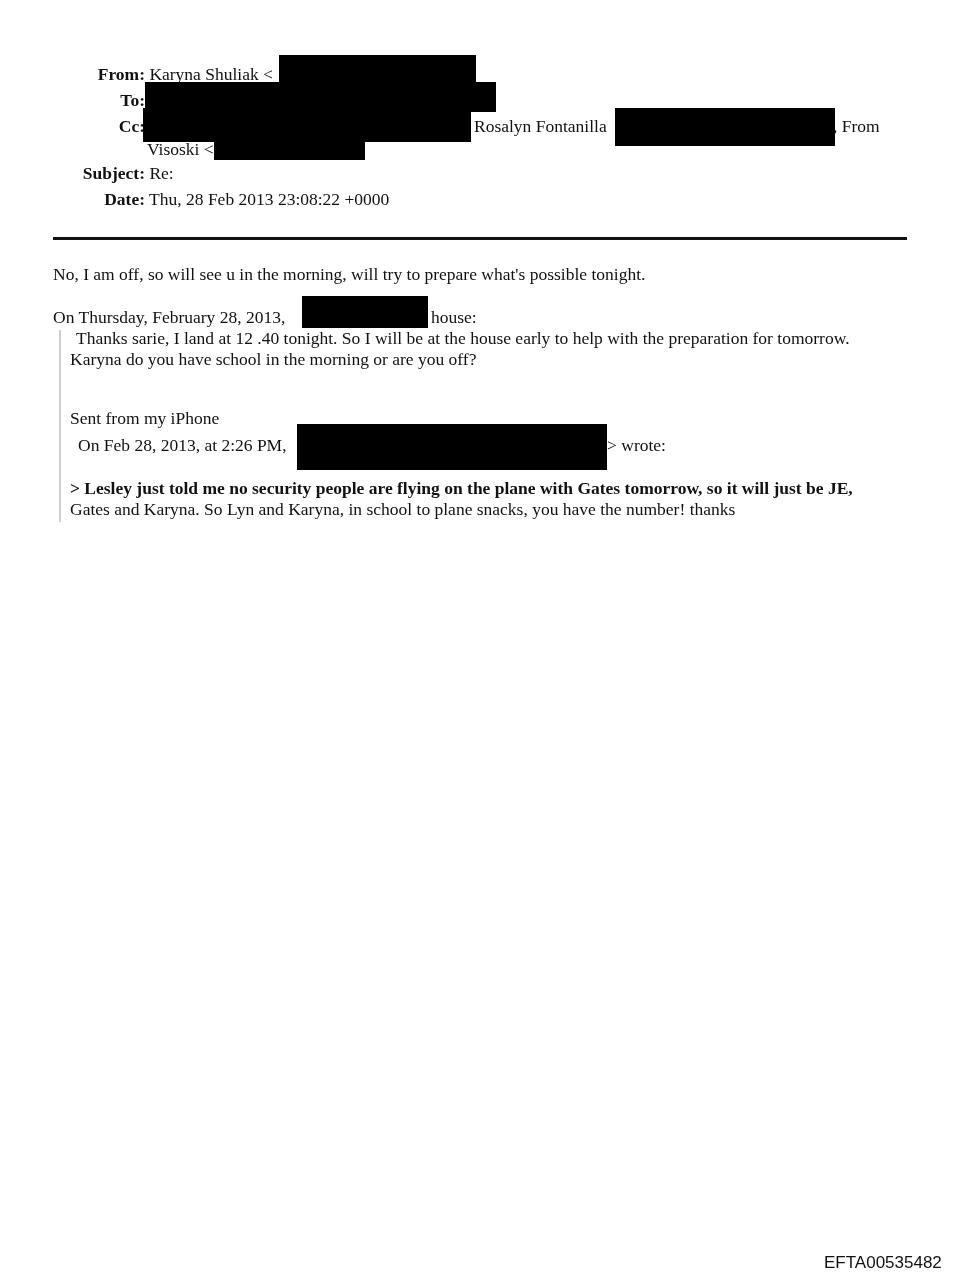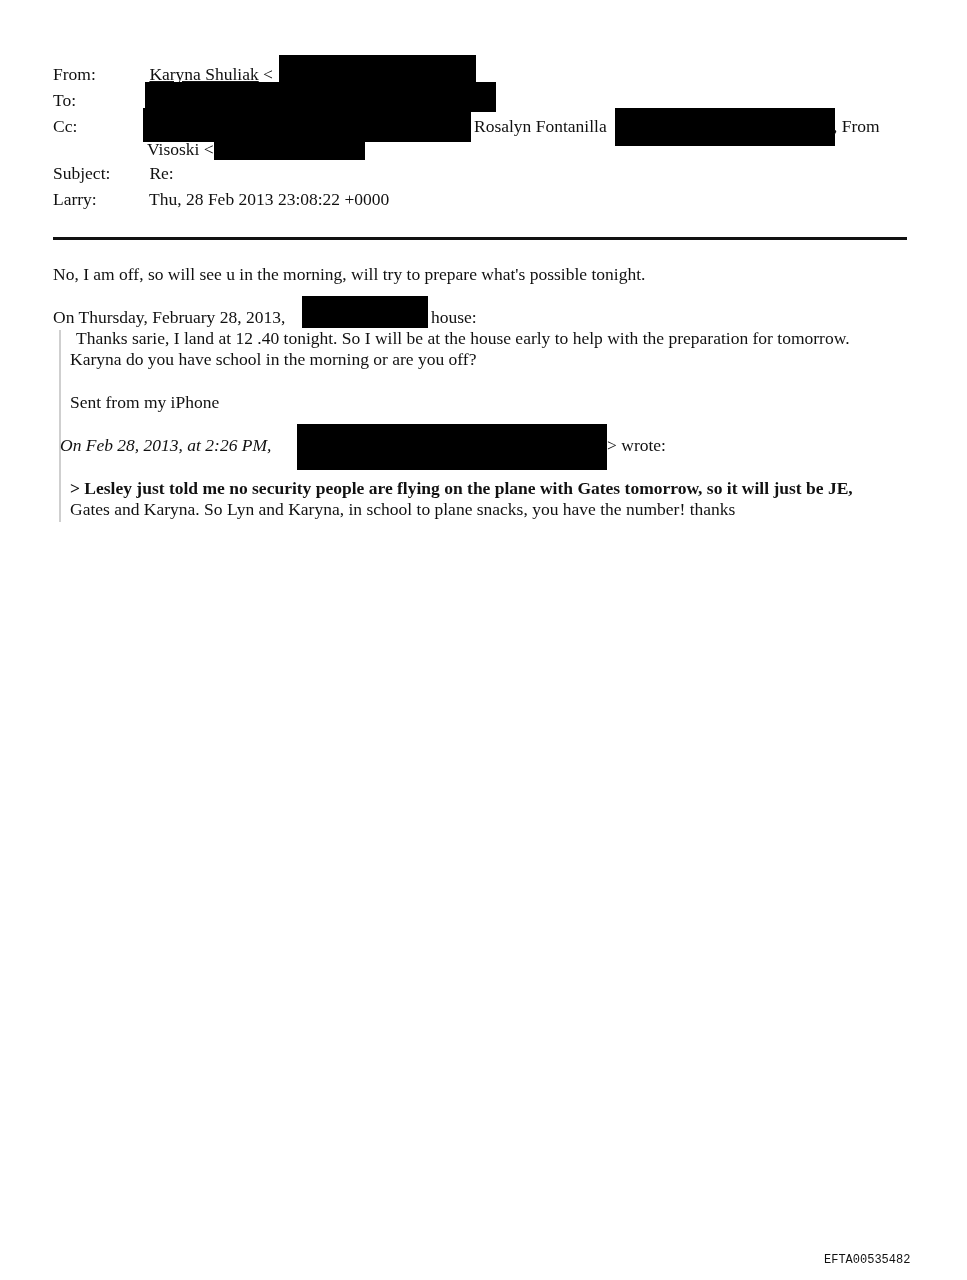--- a/index.html
+++ b/index.html
@@ -1,25 +1,25 @@
 <!DOCTYPE html>
 <html><head>
   <meta charset="utf-8">
   <style>
     html, body { margin: 0; padding: 0; background: #ffffff; }
     body { width: 967px; height: 1280px; position: relative; overflow: hidden;
            font-family: "Liberation Serif", "DejaVu Serif", serif; color: #111; }
     .abs { position: absolute; white-space: nowrap; }
     .t { font-size: 17.5px; line-height: 21px; }
-    .lbl { font-weight: normal; width: 92px; display: inline-block; }
+    .lbl { font-weight: bold; text-align: right; width: 92px; display: inline-block; }
     .redact { position: absolute; background: #000; }
     .rule { position: absolute; left: 53px; top: 237px; width: 854px; height: 3px; background: #111; }
     .quote-bar { position: absolute; left: 59px; top: 330px; width: 2px; height: 192px; background: #cfcfcf; }
-    .footer { font-family: Liberation Mono, monospace; font-size: 12px; color: #111; }
-    .u { text-decoration: underline; }
+    .footer { font-family: Liberation Sans, sans-serif; font-size: 17px; color: #111; }
+    .u { }
   </style>
 </head>
 <body>
 
 <div class="abs t" style="left:53px; top:64px;">
   <span class="lbl">From:</span>
   <span class="u">Karyna Shuliak</span>
   <span>&lt;</span>
 </div>
 <div class="redact" style="left:279px; top:55px; width:197px; height:30px;"></div>
@@ -37,38 +37,38 @@
 <div class="redact" style="left:615px; top:108px; width:220px; height:38px;"></div>
 <div class="abs t" style="left:833px; top:116px;">, From</div>
 <div class="abs t" style="left:147px; top:139px;">Visoski &lt;</div>
 <div class="redact" style="left:214px; top:140px; width:151px; height:20px;"></div>
 
 <div class="abs t" style="left:53px; top:163px;">
   <span class="lbl">Subject:</span>
   <span>Re:</span>
 </div>
 <div class="abs t" style="left:53px; top:189px;">
-  <span class="lbl">Larry:</span>
+  <span class="lbl">Date:</span>
   <span>Thu, 28 Feb 2013 23:08:22 +0000</span>
 </div>
 
 <div class="rule"></div>
 
 <div class="abs t" style="left:53px; top:264px;">No, I am off, so will see u in the morning, will try to prepare what's possible tonight.</div>
 
 <div class="abs t" style="left:53px; top:307px;">On Thursday, February 28, 2013,</div>
 <div class="redact" style="left:302px; top:296px; width:126px; height:32px;"></div>
 <div class="abs t" style="left:431px; top:307px;">house:</div>
 
 <div class="quote-bar"></div>
 
 <div class="abs t" style="left:76px; top:328px;">Thanks sarie, I land at 12 .40 tonight. So I will be at the house early to help with the preparation for tomorrow.</div>
 <div class="abs t" style="left:70px; top:349px;">Karyna do you have school in the morning or are you off?</div>
-<div class="abs t" style="left:70px; top:392px;">Sent from my iPhone</div>
+<div class="abs t" style="left:70px; top:408px;">Sent from my iPhone</div>
 
-<div class="abs t" style="left:60px; top:435px;font-style:italic;">On Feb 28, 2013, at 2:26 PM,</div>
+<div class="abs t" style="left:78px; top:435px;">On Feb 28, 2013, at 2:26 PM,</div>
 <div class="redact" style="left:297px; top:424px; width:310px; height:46px;"></div>
 <div class="abs t" style="left:607px; top:435px;">&gt; wrote:</div>
 
 <div class="abs t" style="left:70px; top:478px;font-weight:bold;">&gt; Lesley just told me no security people are flying on the plane with Gates tomorrow, so it will just be JE,</div>
 <div class="abs t" style="left:70px; top:499px;">Gates and Karyna. So Lyn and Karyna, in school to plane snacks, you have the number! thanks</div>
 
 <div class="abs footer" style="left:824px; top:1253px;">EFTA00535482</div>
 
 </body></html>

